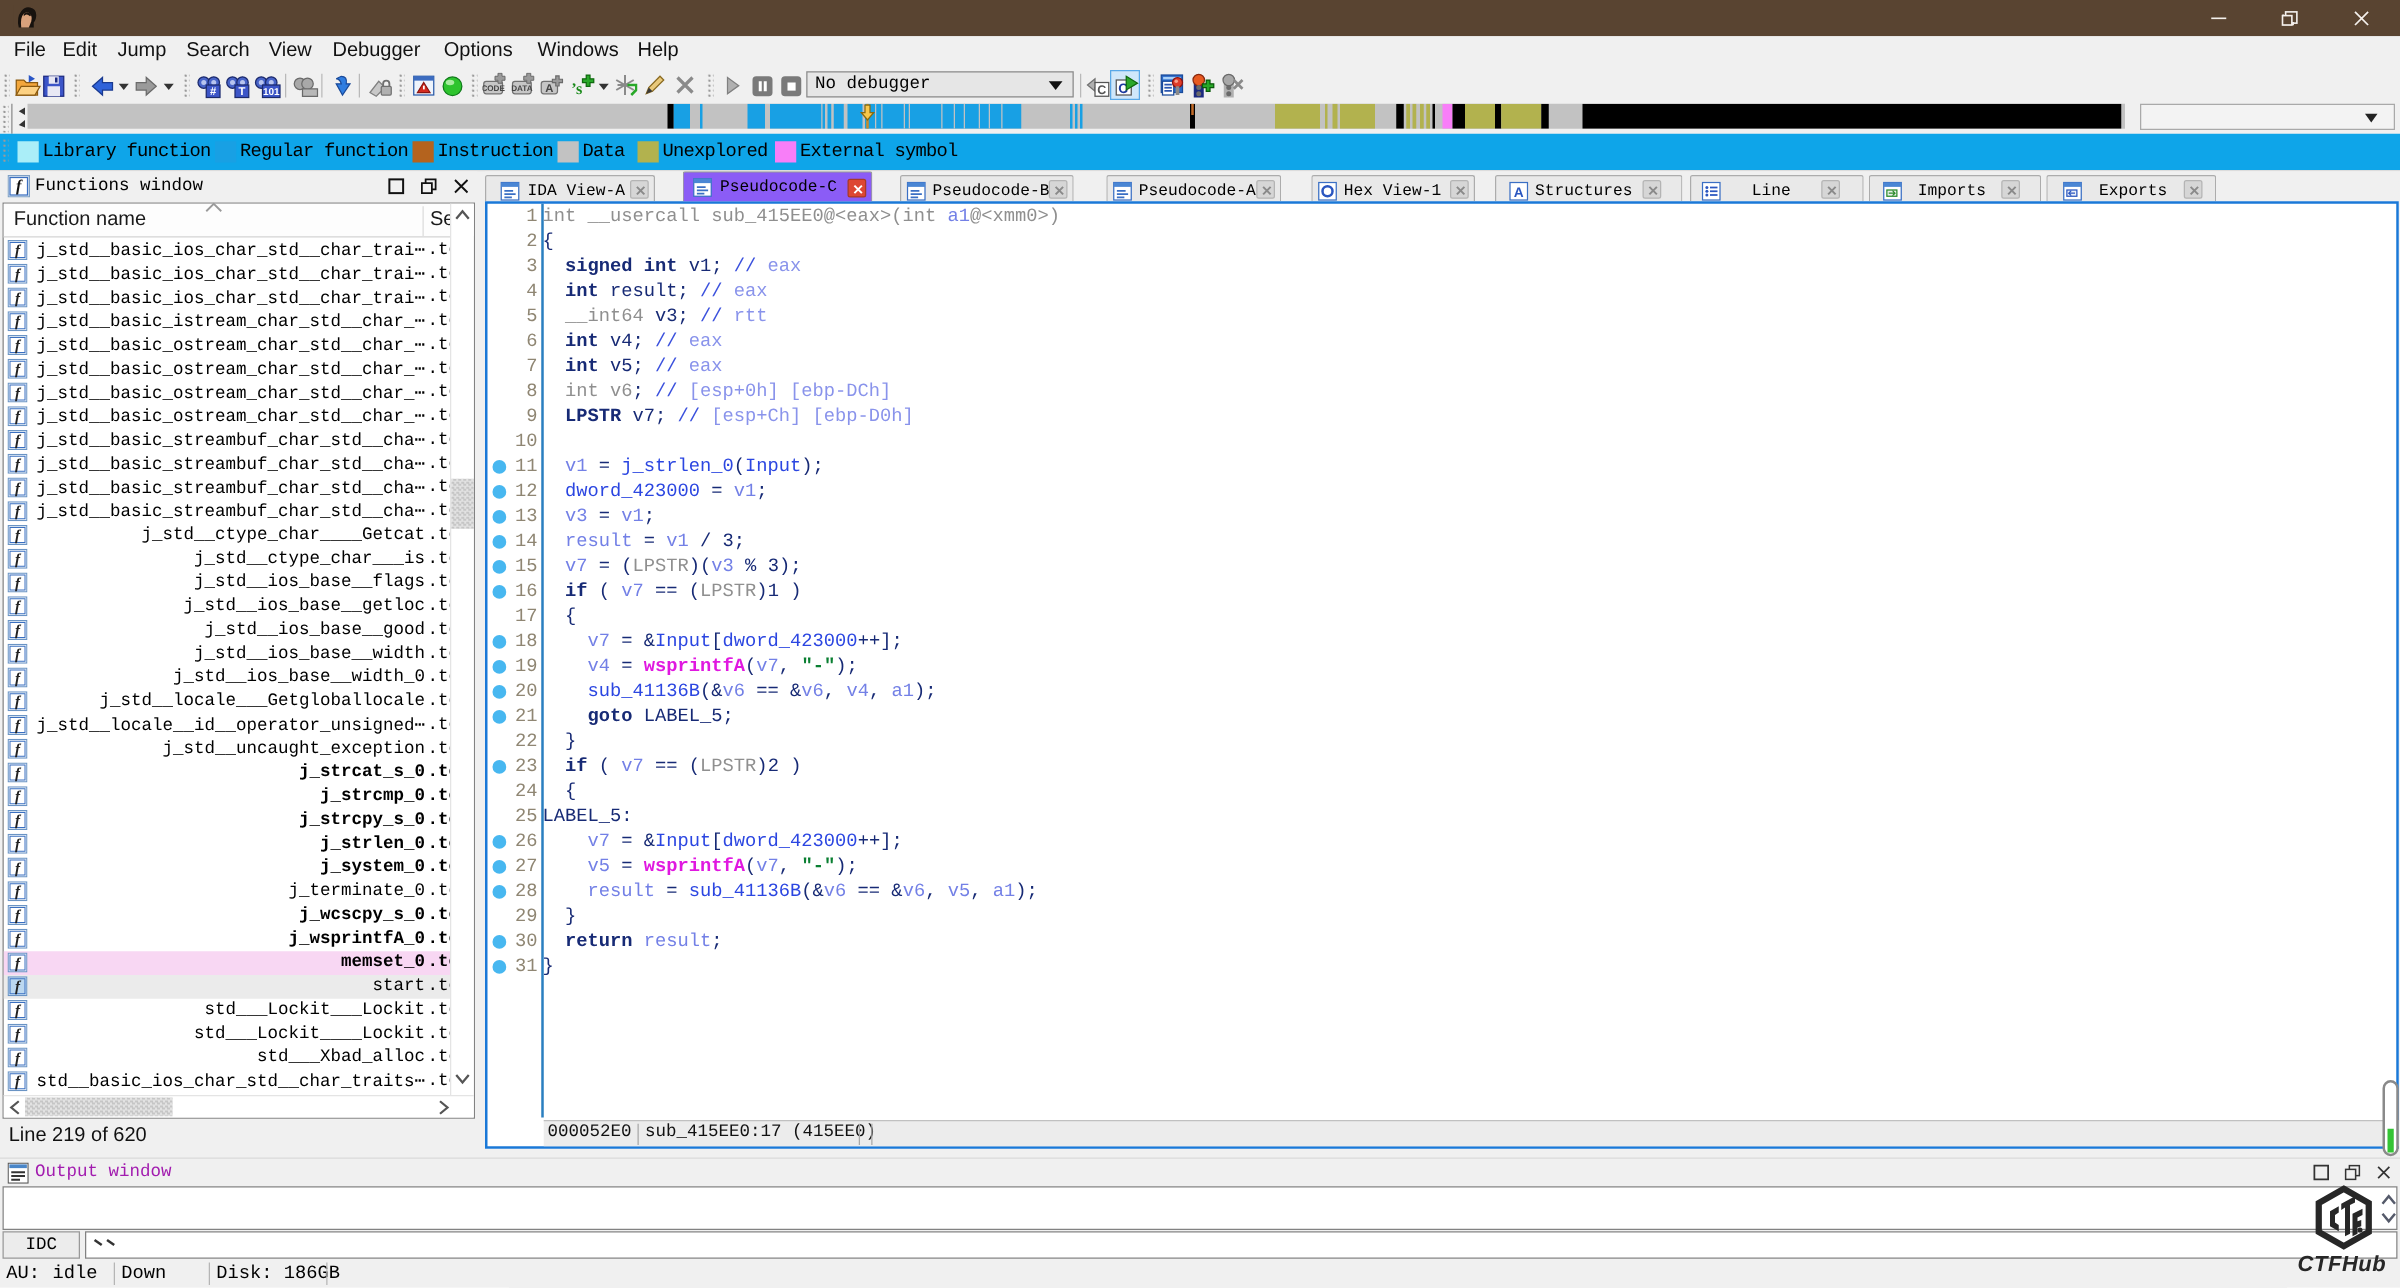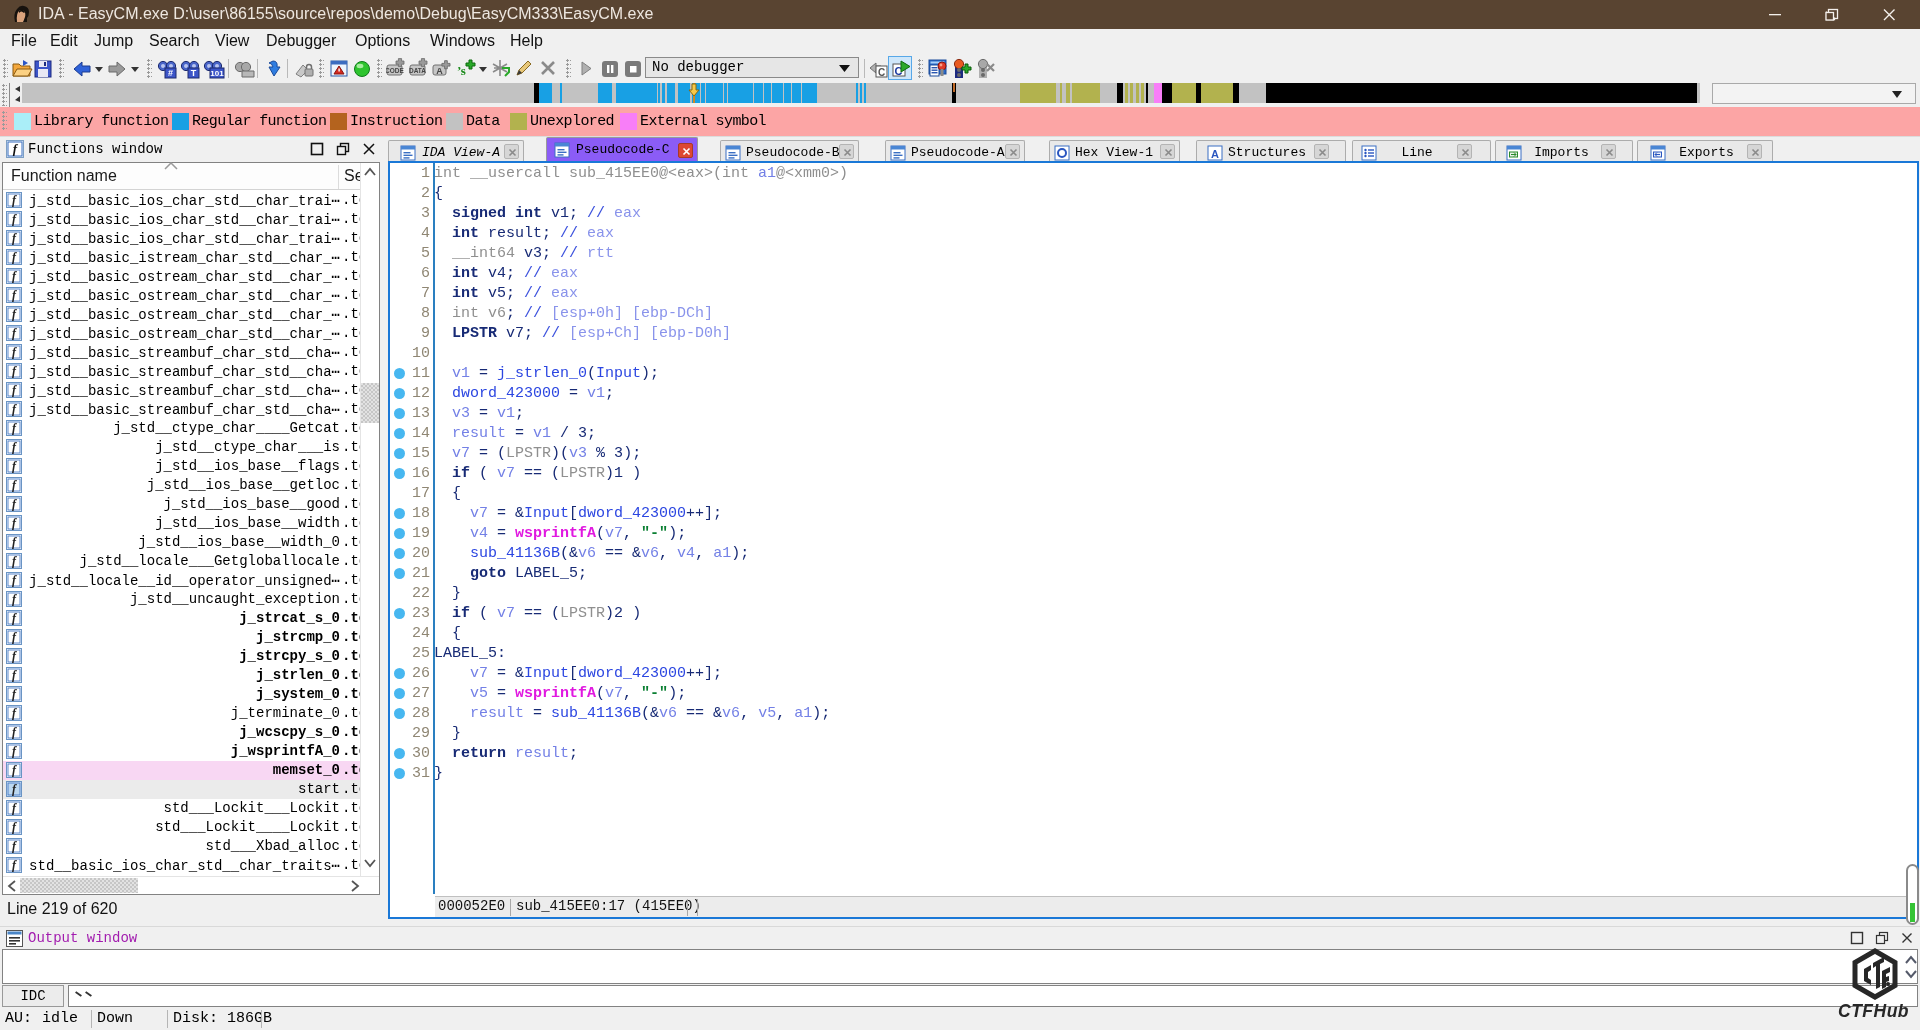--- a/index.html
+++ b/index.html
@@ -21,21 +21,21 @@
 .tsep{position:absolute;top:4px;width:1px;height:19px;background:#b9b9b9;}
 .thandle{position:absolute;top:4px;width:5px;height:20px;
  background-image:radial-gradient(circle at 1.5px 1.5px,#9a9a9a 1px,rgba(0,0,0,0) 1.2px);
  background-size:4px 4px;}
 
 #navrow{position:absolute;left:0;top:83px;width:1920px;height:24px;background:#f0f0f0;}
 #navband{position:absolute;left:22px;top:0px;width:1678px;height:20px;background:#c2c2c2;overflow:hidden;}
 .seg{position:absolute;top:0;height:20px;}
 #navcombo{position:absolute;left:1712px;top:0px;width:204px;height:21px;background:#f3f3f3;border:1px solid #a9a9a9;}
 
-#legend{position:absolute;left:0;top:107px;width:1920px;height:29px;background:#fca5a5;}
+#legend{position:absolute;left:0;top:107px;width:1920px;height:29px;background:#0ea5e9;}
 .chip{position:absolute;top:6px;width:17px;height:17px;}
 .ltext{position:absolute;top:6px;font-family:"Liberation Mono",monospace;font-size:15px;letter-spacing:-0.6px;color:#000;}
 
 #fnTitle{position:absolute;left:0px;top:137px;width:382px;height:24px;background:#f0f0f0;}
 #fnPanel{position:absolute;left:2px;top:162px;width:378px;height:733px;background:#fff;border:1px solid #828282;}
 #fnHead{position:absolute;left:0px;top:0px;width:376px;height:27px;background:#fdfdfd;border-bottom:1px solid #d4d4d4;}
 .fnrow{position:absolute;left:0px;width:358px;height:19px;font-family:"Liberation Mono",monospace;font-size:14px;color:#000;}
 .fnrow .nm{position:absolute;left:25px;top:1px;width:312px;overflow:hidden;white-space:pre;text-align:right;}
 .fnrow .sg{position:absolute;left:339px;top:1px;width:19px;overflow:hidden;white-space:pre;}
 .fico{position:absolute;left:3px;top:1px;width:16px;height:16px;}
@@ -83,21 +83,20 @@
 </head>
 <body>
 
 <div id="titlebar">
   <svg class="abs" style="left:11px;top:4px" width="21" height="21" viewBox="0 0 21 21">
     <rect x="0" y="0" width="21" height="21" fill="#594431"></rect>
     <path d="M4 18 Q2 10 6 5 Q9 1 13 2 Q18 3 18 8 Q18 12 16 14 L16 18 Z" fill="#17120e"></path>
     <path d="M6 18 Q5 10 8 7 Q11 5 13 7 Q15 9 14 13 Q13 16 12 18 Z" fill="#d9a27c"></path>
     <path d="M8 7 Q12 4 14 8 L13 9 Q10 6 8 9 Z" fill="#17120e"></path>
   </svg>
-  <div id="title-text">IDA - EasyCM.exe D:\user\86155\source\repos\demo\Debug\EasyCM333\EasyCM.exe</div>
   <svg class="winbtn" style="left:1752px" width="46" height="29">
       <rect x="17" y="14" width="12" height="1.3" fill="#f4f0ec"></rect>
     </svg>
   <svg class="winbtn" style="left:1809px" width="46" height="29">
     <rect x="19.5" y="9.5" width="9" height="9" fill="none" stroke="#f4f0ec" stroke-width="1.3"></rect>
     <path d="M17.5 11.5 L17.5 19.5 L25.5 19.5 L25.5 17.5 M17.5 13 L23 13" fill="none" stroke="#f4f0ec" stroke-width="1.3"></path>
     <rect x="17" y="12.5" width="7.5" height="7.5" fill="#594431" stroke="#f4f0ec" stroke-width="1.3"></rect>
   </svg>
   <svg class="winbtn" style="left:1866px" width="46" height="29">
       <path d="M18 9.5 L28.5 20 M28.5 9.5 L18 20" stroke="#f4f0ec" stroke-width="1.4"></path>
@@ -745,21 +744,21 @@
 
 <div id="tabstrip">
     <div class="tab" style="left:0px;width:136px">
       <svg class="abs ticon" style="left:11px;top:4px" width="16" height="16" viewBox="0 0 16 16">
         <rect x="1" y="1" width="14" height="14" fill="#fff" stroke="#3a6fc4"></rect>
         <rect x="1" y="1" width="14" height="3.5" fill="#4a86d4"></rect>
         <rect x="3.5" y="7" width="7" height="1.4" fill="#3a6fc4"></rect>
         <rect x="3.5" y="9.6" width="9" height="1.4" fill="#3a6fc4"></rect>
         <rect x="3.5" y="12.2" width="6" height="1.4" fill="#3a6fc4"></rect>
       </svg>
-      <span class="tl" style="left:33px;font-style:italic;">IDA View-A</span>
+      <span class="tl" style="left:33px;">IDA View-A</span>
       <div class="tclose" style="left:115px;">
         <svg width="11" height="11">
           <path d="M2.5 2.5 L8.5 8.5 M8.5 2.5 L2.5 8.5" stroke="#8a8a8a" stroke-width="1.6"></path>
         </svg>
       </div>
     </div>
     <div class="tab active" style="left:158px;width:152px">
       <svg class="abs ticon" style="left:7px;top:4px" width="16" height="16" viewBox="0 0 16 16">
         <rect x="1" y="1" width="14" height="14" fill="#fff" stroke="#3a6fc4"></rect>
         <rect x="1" y="1" width="14" height="3.5" fill="#4a86d4"></rect>

